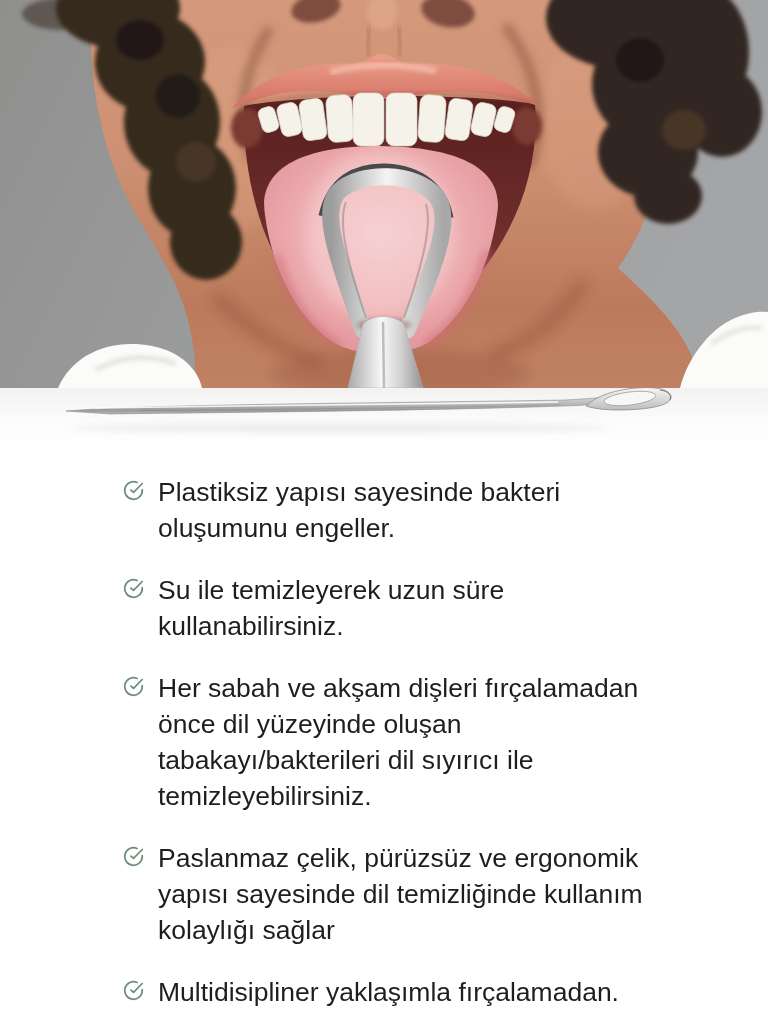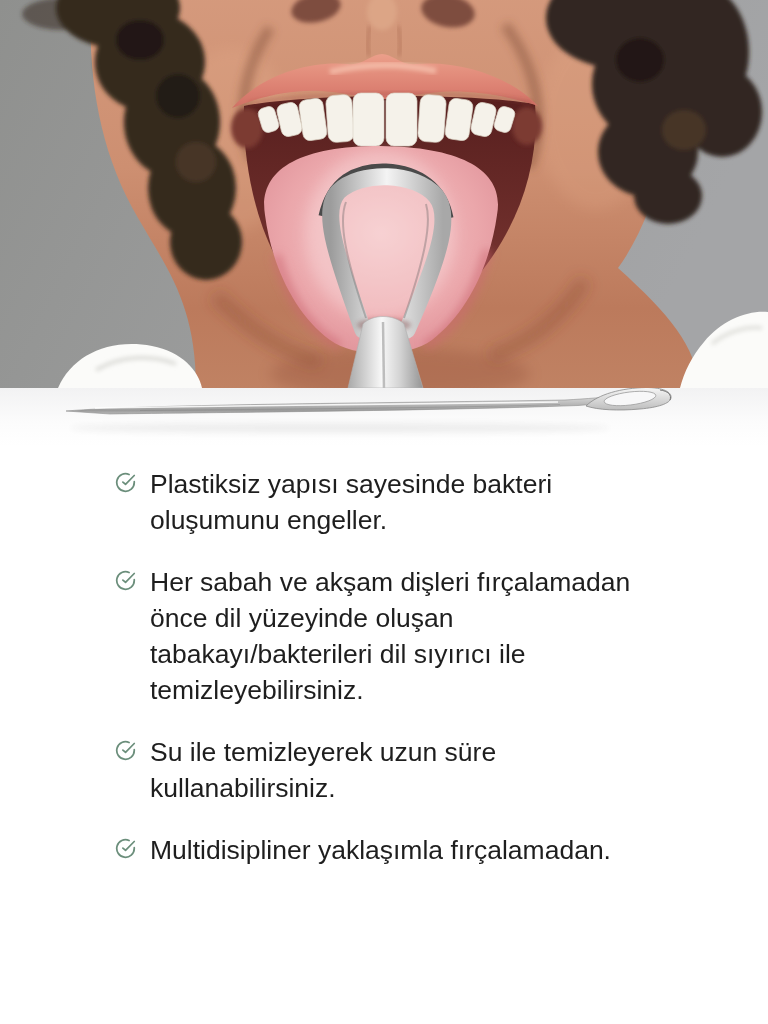--- a/index.html
+++ b/index.html
@@ -12,21 +12,21 @@
   
   .hero{position:relative;width:768px;height:388px;overflow:hidden;background:#9b9c9c;}
   .hero svg{display:block;}
 
   
   .strip{position:relative;width:768px;height:58px;}
   .strip svg{display:block;}
 
   
   .features{
-    list-style:none;margin:8px;padding:12px 40px 0 107px;
+    list-style:none;margin:16px;padding:12px 40px 0 107px;
   }
   .feature{
     display:flex;align-items:flex-start;gap:14px;margin:0 0 26px 0;
   }
   .check{
     flex:0 0 auto;width:21px;height:21px;margin-top:6px;color:#6B8E7B;
   }
   .check svg{display:block;width:21px;height:21px;}
   .ftext{
     font-size:26.5px;line-height:36px;color:#1E1E1E;max-width:505px;
@@ -231,30 +231,39 @@
       </span>
       <span class="ftext">Plastiksiz yapısı sayesinde bakteri oluşumunu engeller.</span>
     </li>
     <li class="feature">
       <span class="check">
         <svg viewBox="0 0 24 24" fill="none" stroke="#6B8E7B" stroke-width="2" stroke-linecap="round" stroke-linejoin="round">
             <path d="M22 11.08V12a10 10 0 1 1-5.93-9.14"></path>
             <polyline points="22 4 12 14.01 9 11.61"></polyline>
           </svg>
       </span>
+      <span class="ftext">Su ile temizleyerek uzun süre kullanabilirsiniz.</span>
+    </li>
+    <li class="feature">
+      <span class="check">
+        <svg viewBox="0 0 24 24" fill="none" stroke="#6B8E7B" stroke-width="2" stroke-linecap="round" stroke-linejoin="round">
+            <path d="M22 11.08V12a10 10 0 1 1-5.93-9.14"></path>
+            <polyline points="22 4 12 14.01 9 11.61"></polyline>
+          </svg>
+      </span>
       <span class="ftext">Her sabah ve akşam dişleri fırçalamadan önce dil yüzeyinde oluşan tabakayı⁠/⁠bakterileri dil sıyırıcı ile temizleyebilirsiniz.</span>
     </li>
     <li class="feature">
       <span class="check">
         <svg viewBox="0 0 24 24" fill="none" stroke="#6B8E7B" stroke-width="2" stroke-linecap="round" stroke-linejoin="round">
             <path d="M22 11.08V12a10 10 0 1 1-5.93-9.14"></path>
             <polyline points="22 4 12 14.01 9 11.61"></polyline>
           </svg>
       </span>
-      <span class="ftext">Su ile temizleyerek uzun süre kullanabilirsiniz.</span>
+      <span class="ftext">Paslanmaz çelik, pürüzsüz ve ergonomik yapısı sayesinde dil temizliğinde kullanım kolaylığı sağlar</span>
     </li>
     <li class="feature">
       <span class="check">
         <svg viewBox="0 0 24 24" fill="none" stroke="#6B8E7B" stroke-width="2" stroke-linecap="round" stroke-linejoin="round">
             <path d="M22 11.08V12a10 10 0 1 1-5.93-9.14"></path>
             <polyline points="22 4 12 14.01 9 11.61"></polyline>
           </svg>
       </span>
       <span class="ftext">Multidisipliner yaklaşımla fırçalamadan.</span>
     </li>

